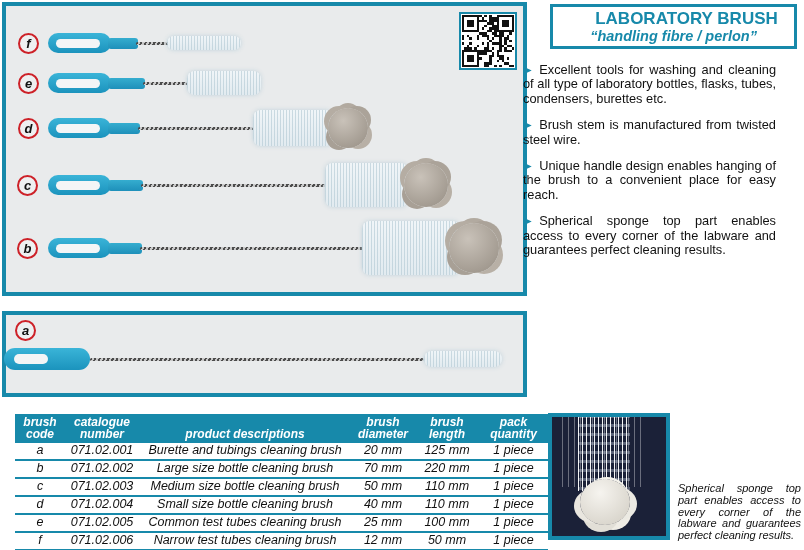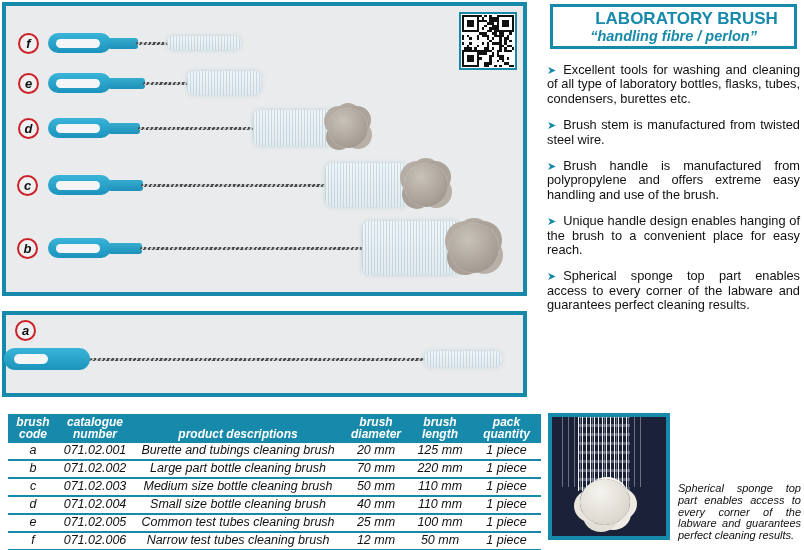--- a/index.html
+++ b/index.html
@@ -33,35 +33,35 @@
           background: radial-gradient(circle at 38% 32%, #c9c2b9, #a29a90 75%);
           box-shadow: -9px -7px 0 -5px #b5ada3, 9px -8px 0 -6px #aba399,
                        10px 7px 0 -6px #b8b0a6, -9px 9px 0 -7px #a8a096,
                        0 -12px 0 -7px #b2aaa0; }
 
   .qr-wrap { position: absolute; left: 453px; top: 6px; width: 58px; height: 58px;
              background: #fff; border: 2px solid #1789aa; padding: 1px; }
   .qr-wrap svg { display: block; width: 52px; height: 52px; fill: #111; }
 
   
-  table.spec { position: absolute; left: 8px; top: 414px; width: 533px;
+  table.spec { position: absolute; left: 15px; top: 414px; width: 533px;
                border-collapse: collapse; table-layout: fixed; }
   table.spec th { background: #1789aa; color: #fff; font-weight: bold; font-style: italic;
                font-size: 12px; line-height: 12px; white-space: pre-line;
                vertical-align: bottom; padding: 2px 1px 3px; text-align: center; }
   table.spec td { font-style: italic; font-size: 12.5px; color: #111; text-align: center;
                padding: 1px 1px 2px; border-bottom: 2.5px solid #1789aa; line-height: 13px; }
 
   
   .title-box { position: absolute; left: 550px; top: 4px; width: 247px; height: 45px;
                border: 3px solid #1789aa; text-align: center; padding-top: 3px; }
   .title-box .t1 { color: #1789aa; font-weight: bold; font-size: 17px; line-height: 18px; margin-left: 26px; }
   .title-box .t2 { color: #1789aa; font-weight: bold; font-style: italic; font-size: 14.5px;
                    line-height: 16px; }
-  .bullets { position: absolute; left: 547px; top: 63px; width: 253px; }
+  .bullets { position: absolute; left: 523px; top: 63px; width: 253px; }
   .bullets p { font-size: 12.8px; line-height: 14.4px; color: #111; text-align: justify;
                margin-bottom: 12px; }
   .bullets .arrow { color: #1789aa; font-size: 11px; margin-right: 7px; font-style: normal; }
 
   .photo-box { position: absolute; left: 548px; top: 413px; width: 122px; height: 127px;
                border: 4px solid #1789aa; background: #1b2138; overflow: hidden; }
   .photo-bristles { position: absolute; left: 26px; top: -2px; width: 52px; height: 76px;
                background: repeating-linear-gradient(90deg, rgba(255,255,255,.95) 0 1px, rgba(255,255,255,0) 1px 4px),
                            repeating-linear-gradient(180deg, rgba(210,220,235,.35) 0 3px, rgba(0,0,0,0) 3px 9px); }
   .photo-fuzz { position: absolute; left: 10px; top: 0; width: 84px; height: 70px;
@@ -395,21 +395,21 @@
         <td>a</td>
         <td>071.02.001</td>
         <td>Burette and tubings cleaning brush</td>
         <td>20 mm</td>
         <td>125 mm</td>
         <td>1 piece</td>
       </tr>
       <tr>
         <td>b</td>
         <td>071.02.002</td>
-        <td>Large part bottle cleaning brush</td>
+        <td>Large size bottle cleaning brush</td>
         <td>70 mm</td>
         <td>220 mm</td>
         <td>1 piece</td>
       </tr>
       <tr>
         <td>c</td>
         <td>071.02.003</td>
         <td>Medium size bottle cleaning brush</td>
         <td>50 mm</td>
         <td>110 mm</td>
@@ -443,21 +443,20 @@
   </table>
 
   <div class="title-box">
     <div class="t1">LABORATORY BRUSH</div>
     <div class="t2">“handling fibre / perlon”</div>
   </div>
 
   <div class="bullets">
     <p><span class="arrow">➤</span><span>Excellent tools for washing and cleaning of all type of laboratory bottles, flasks, tubes, condensers, burettes etc.</span></p>
     <p><span class="arrow">➤</span><span>Brush stem is manufactured from twisted steel wire.</span></p>
-    <p><span class="arrow">➤</span><span>Brush handle is manufactured from polypropylene and offers extreme easy handling and use of the brush.</span></p>
     <p><span class="arrow">➤</span><span>Unique handle design enables hanging of the brush to a convenient place for easy reach.</span></p>
     <p><span class="arrow">➤</span><span>Spherical sponge top part enables access to every corner of the labware and guarantees perfect cleaning results.</span></p>
   </div>
 
   <div class="photo-box">
     <span class="photo-fuzz"></span>
     <span class="photo-bristles"></span>
     <span class="photo-sponge"></span>
   </div>
   <div class="caption">Spherical sponge top part enables access to every corner of the labware and guarantees perfect cleaning results.</div>

